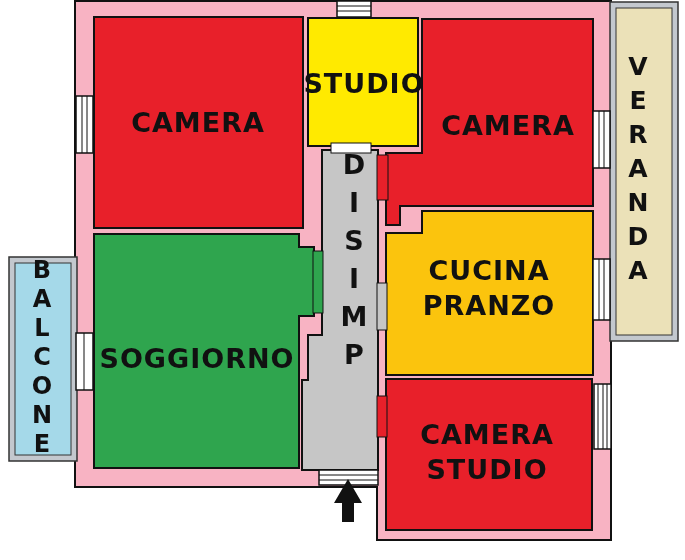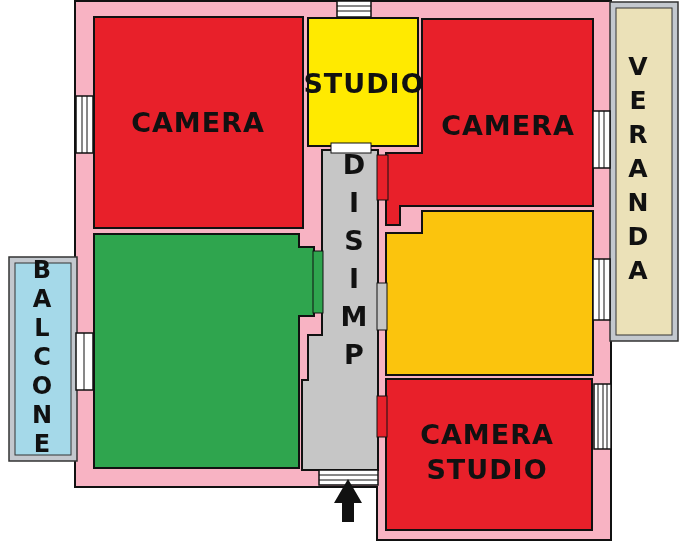--- a/index.html
+++ b/index.html
@@ -110,19 +110,22 @@
       <line x1="319" y1="475" x2="378" y2="475" stroke-width="1"></line>
       <line x1="319" y1="480" x2="378" y2="480" stroke-width="1"></line>
     </g>
 
     <path d="M348 479 L362 503 L354 503 L354 522 L342 522 L342 503 L334 503 Z" fill="#111111"></path>
   </svg>
 
   <div class="lbl lbl-camera-tl">CAMERA</div>
   <div class="lbl lbl-bagno">STUDIO</div>
   <div class="lbl lbl-camera-tr">CAMERA</div>
+  <div class="lbl lbl-cucina">CUCINA
+PRANZO</div>
+  <div class="lbl lbl-soggiorno">SOGGIORNO</div>
   <div class="lbl lbl-studio">CAMERA
 STUDIO</div>
   <div class="lbl vertical lbl-disimp">DISIMP</div>
   <div class="lbl vertical lbl-veranda">VERANDA</div>
   <div class="lbl vertical lbl-balcone">BALCONE</div>
 
 </div>
 
 </body></html>

